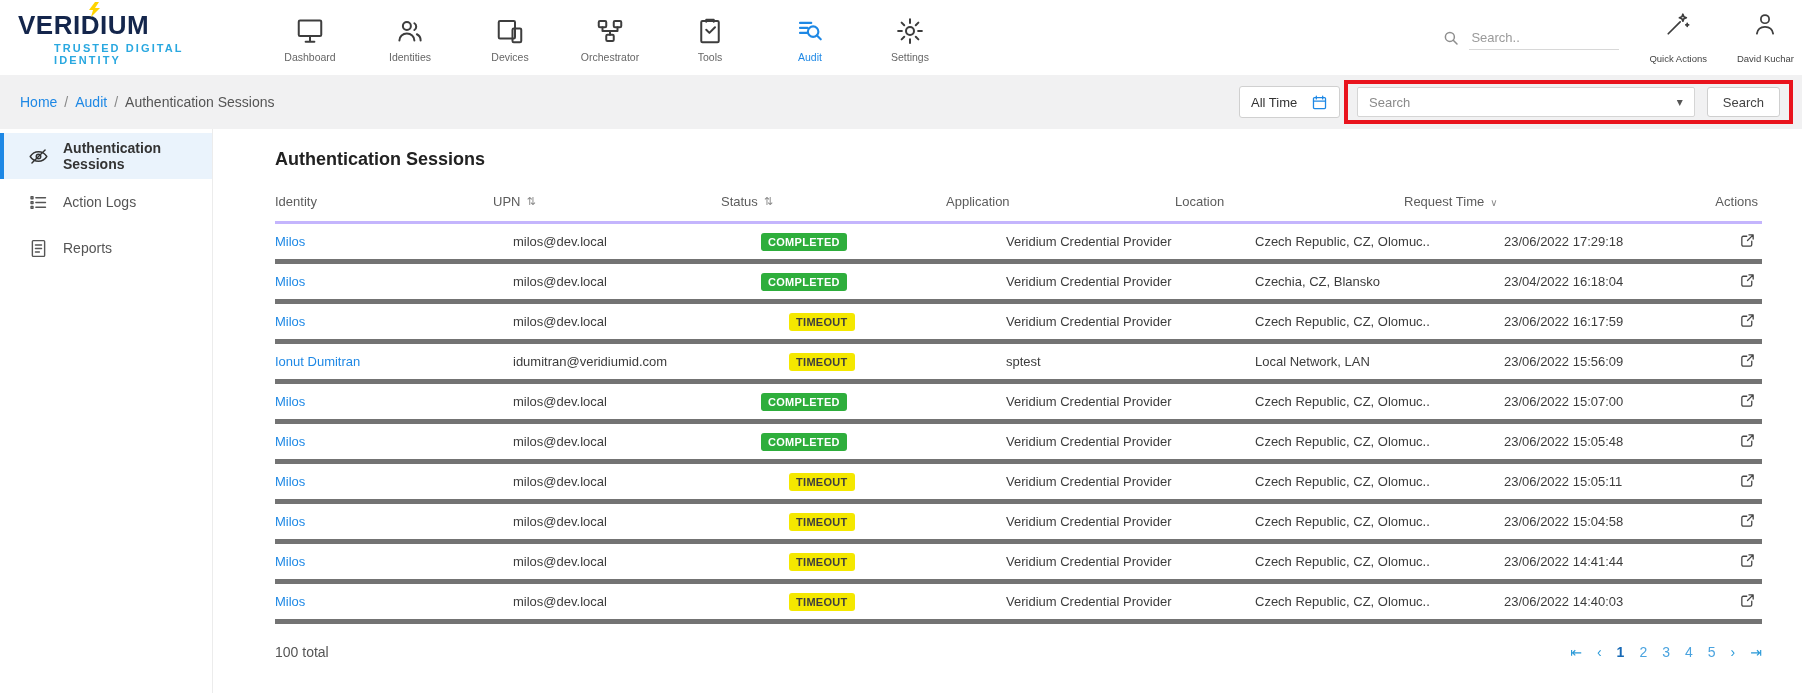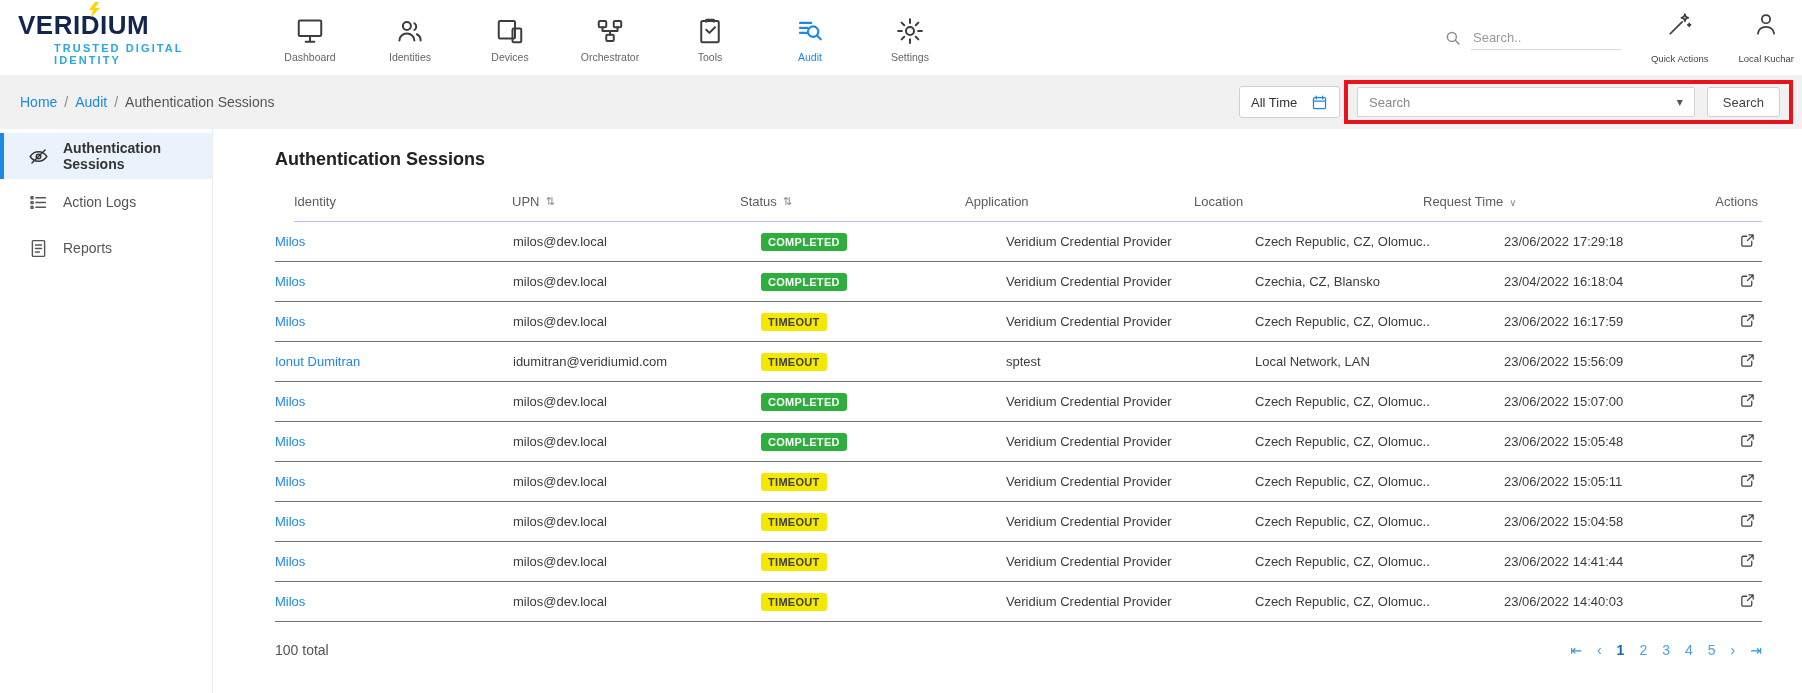--- a/index.html
+++ b/index.html
@@ -50,31 +50,31 @@
   .side-item { height: 46px; display: flex; align-items: center; gap: 14px; padding-left: 24px; font-size: 14px; color: #555; border-left: 4px solid transparent; cursor: pointer; }
   .side-item svg { color: #555; flex: 0 0 auto; }
   .side-item.active { background: #eaf3fc; border-left-color: #1e88e5; color: #333; font-weight: 700; }
   .side-item.active svg { color: #333; }
 
   .content { flex: 1; padding: 12px 40px 0 62px; }
   .page-title { font-size: 18px; font-weight: 700; color: #222; margin: 8px 0 16px; }
 
   
   .thead, .trow { display: grid; grid-template-columns: 218px 228px 225px 229px 229px 215px 1fr; align-items: center; }
-  .thead { font-size: 13px; color: #5c5c5c; padding: 8px 0 12px; border-bottom: 1px solid #c4b5fd; margin-left: 19px; }
+  .thead { font-size: 13px; color: #5c5c5c; padding: 8px 0 12px; border-bottom: 3px solid #c4b5fd; }
   .th { display: flex; align-items: center; gap: 6px; cursor: pointer; }
   .th.no-click { cursor: default; }
   .sort { color: #8a8a8a; font-size: 11px; }
   .sort.desc { font-size: 10px; position: relative; top: 1px; }
   .th-actions { justify-content: flex-end; padding-right: 4px; }
-  .trow { height: 40px; border-bottom: 1px solid #737373; font-size: 13px; color: #3c3c3c; gap: 20px; }
+  .trow { height: 40px; border-bottom: 5px solid #737373; font-size: 13px; color: #3c3c3c; gap: 20px; }
   .td a { color: #1e88e5; text-decoration: none; cursor: pointer; }
   .badge { display: inline-block; padding: 3px 7px; font-size: 11px; font-weight: 700; border-radius: 3px; letter-spacing: .3px; }
   .badge.completed { background: #2eae3c; color: #fff; }
-  .badge.timeout { background: #f4e800; color: #3f3f3f; }
+  .badge.timeout { background: #f4e800; color: #3f3f3f; margin-left: 28px; }
   .td-actions { justify-self: end; padding-right: 6px; }
   .action-icon { color: #444; cursor: pointer; display: inline-block; }
 
   
   .table-footer { display: flex; justify-content: space-between; align-items: center; margin-top: 20px; }
   .total-label { font-size: 14px; color: #555; }
   .pagination { display: flex; align-items: center; gap: 15px; font-size: 14px; }
   .pages { display: flex; gap: 15px; }
   .pg-arrow { color: #2d9bd8; cursor: pointer; font-size: 14px; }
   .page-num { color: #4aa3df; cursor: pointer; }
@@ -188,21 +188,21 @@
       </span>
       <span class="mini-label">Quick Actions</span>
     </div>
     <div class="mini-action">
       <span>
         <svg width="26" height="26" viewBox="0 0 24 24" fill="none" stroke="currentColor" stroke-width="1.6" stroke-linecap="round" stroke-linejoin="round">
             <circle cx="12" cy="7.5" r="3.8"></circle>
             <path d="M4.5 21c.6-4 3.6-6.3 7.5-6.3s6.9 2.3 7.5 6.3"></path>
           </svg>
       </span>
-      <span class="mini-label">Local Kuchar</span>
+      <span class="mini-label">David Kuchar</span>
     </div>
   </div>
 </header>
 
 <div class="crumbbar">
   <div class="breadcrumb">
     <span class="crumb link">Home</span>
     <span class="crumb-sep">/</span>
     <span class="crumb link">Audit</span>
     <span class="crumb-sep">/</span>

